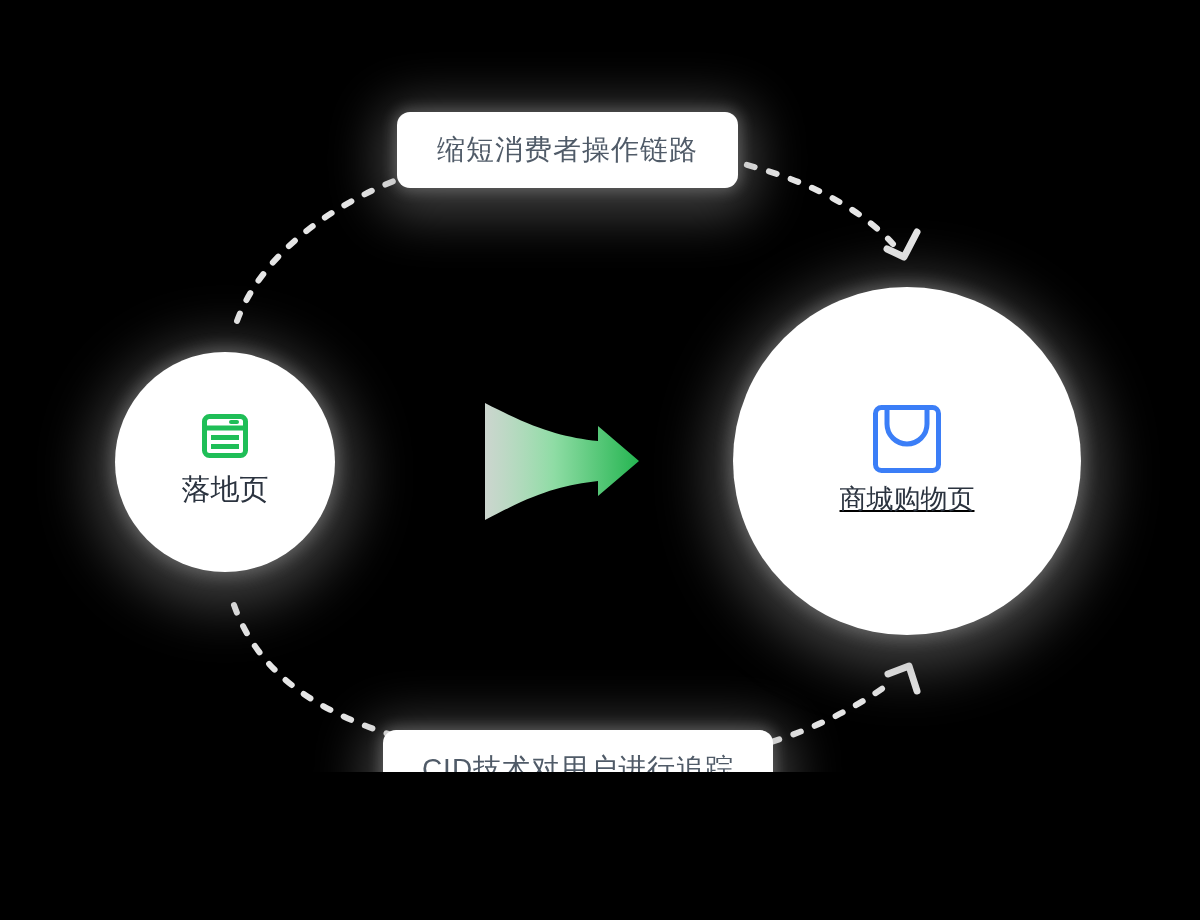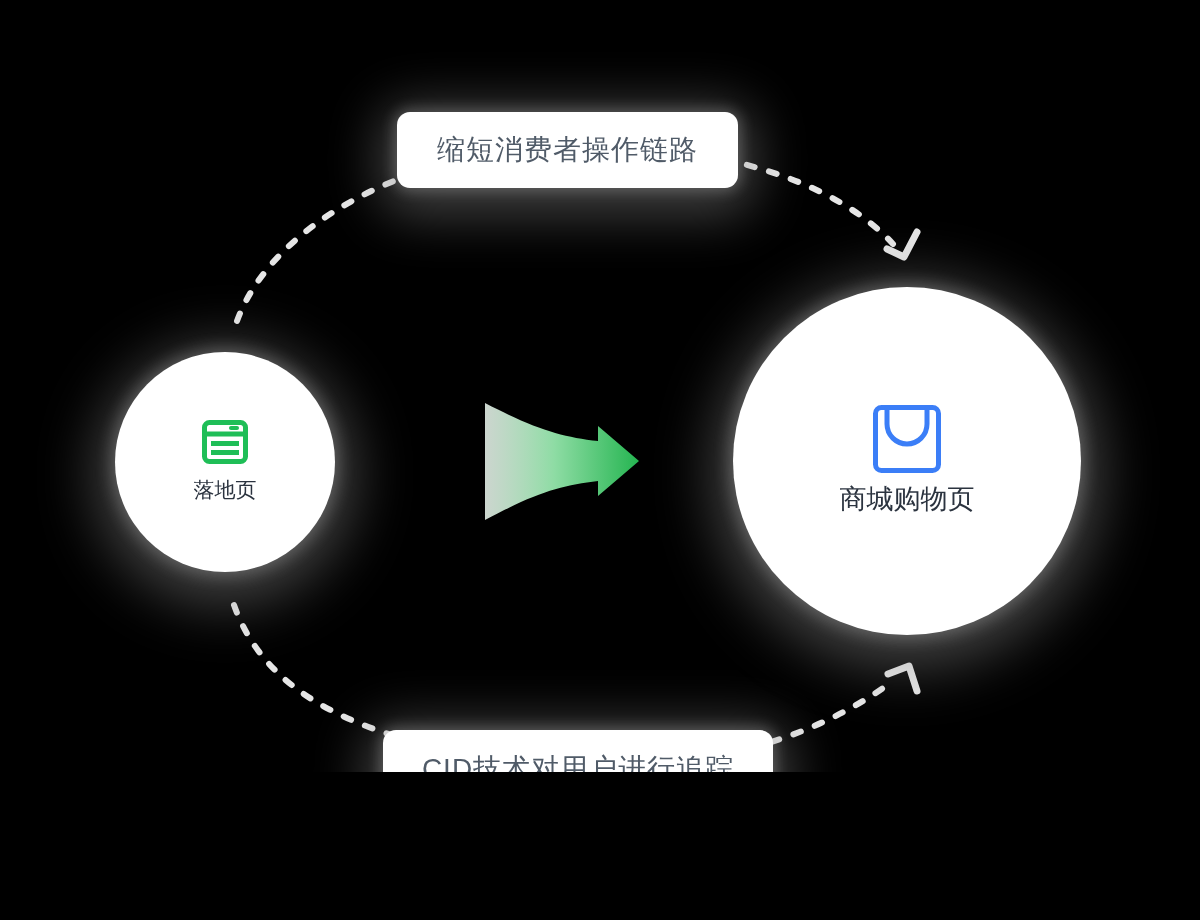--- a/index.html
+++ b/index.html
@@ -55,26 +55,26 @@
     white-space:nowrap;
   }
   .node{
     position:absolute;
     background:#fff;
     border-radius:50%;
     display:flex;flex-direction:column;align-items:center;justify-content:center;
     box-shadow:0 0 16px 4px rgba(200,200,200,.30), 0 12px 58px 20px rgba(150,150,150,.45);
   }
   .node-left{left:115px;top:352px;width:220px;height:220px;gap:12px;}
-  .node-right{left:733px;top:287px;width:348px;height:348px;gap:8px;}
+  .node-right{left:733px;top:287px;width:348px;height:348px;gap:8px;text-decoration:underline;}
   .node-label{
     color:var(--node-text);
     white-space:nowrap;
   }
-  .node-left .node-label{font-size:21px;text-align:center;}
+  .node-left .node-label{font-size:29px;text-align:center;}
   .node-right .node-label{font-size:27px;}
   .icon{display:block;}
 </style>
 </head>
 <body>
 
 <div class="canvas">
 
   <svg class="connector-layer" viewBox="0 0 1200 920" xmlns="http://www.w3.org/2000/svg">
     <defs>

